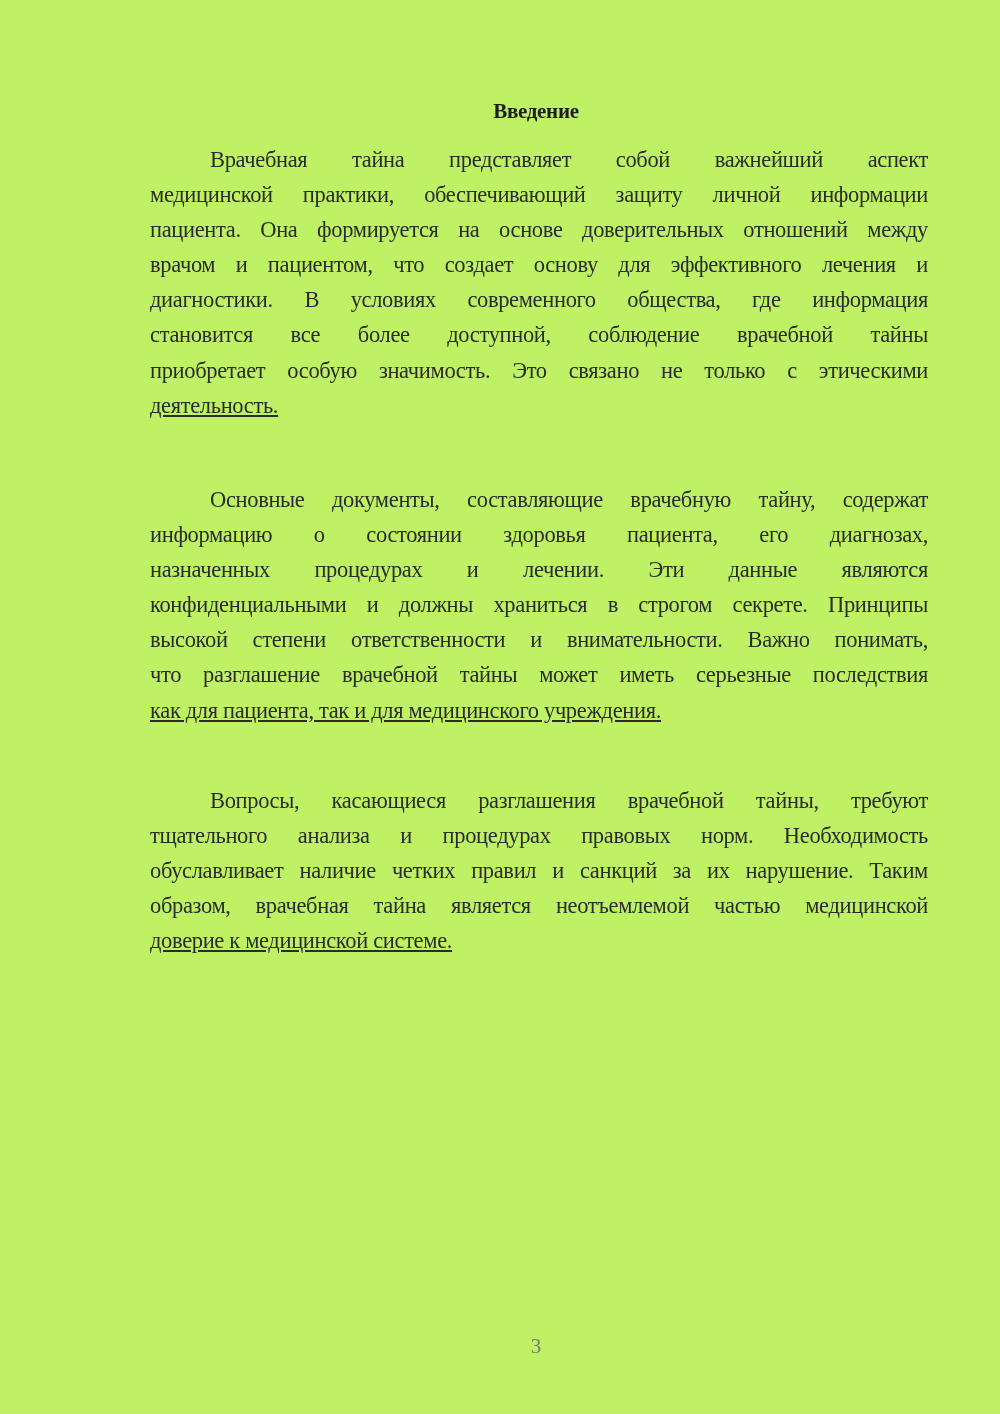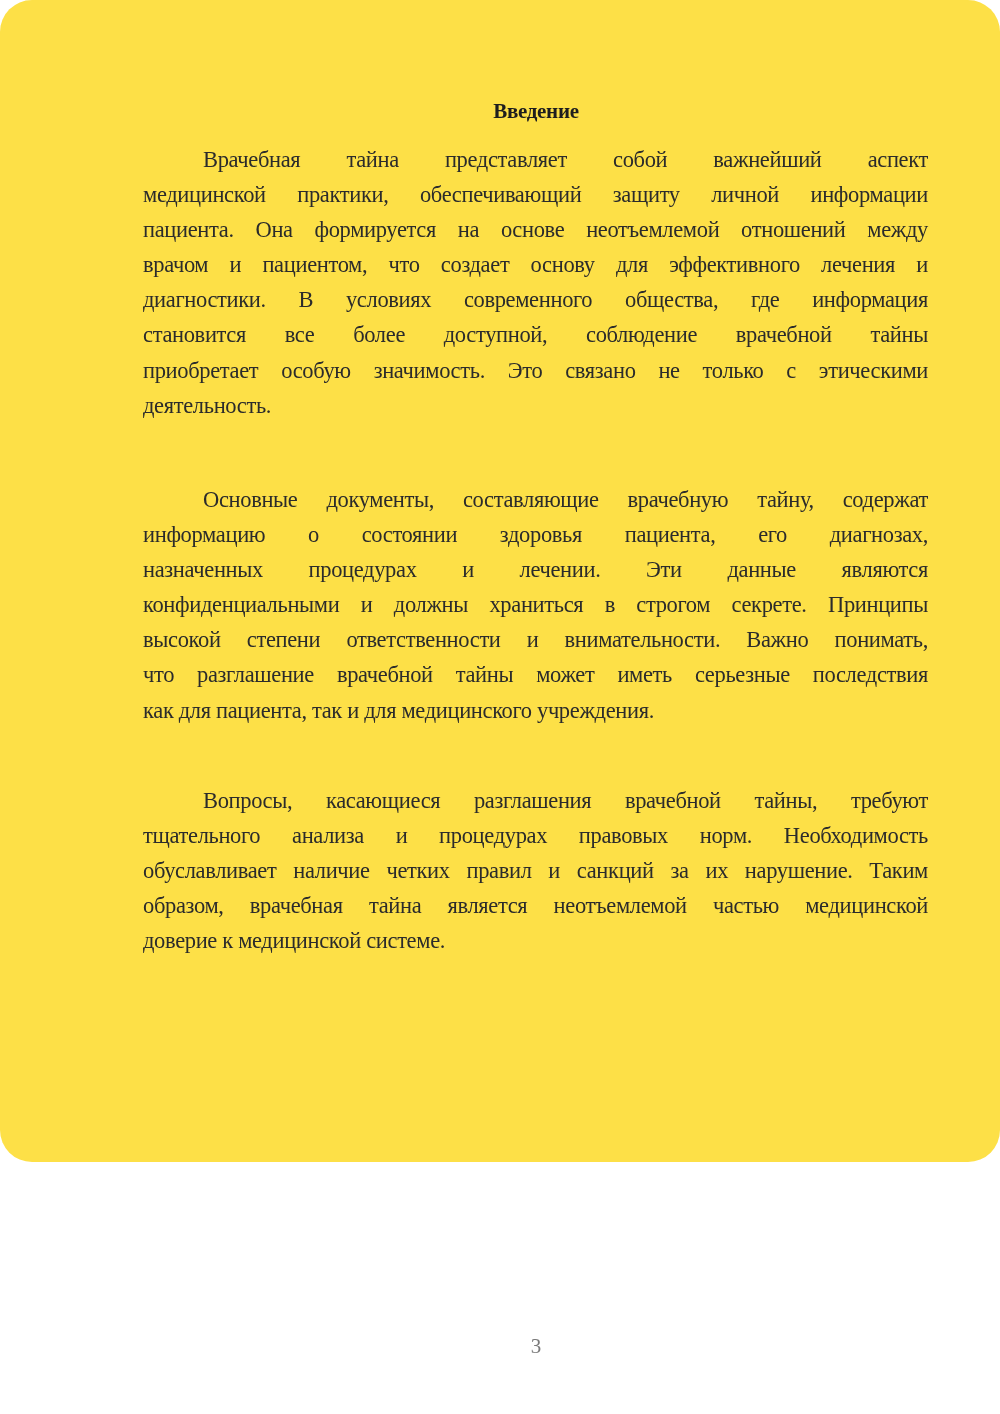--- a/index.html
+++ b/index.html
@@ -12,23 +12,22 @@
       height: 1414px;
       position: relative;
       overflow: hidden;
       font-family: "Liberation Serif", "DejaVu Serif", serif;
       color: #2a2a2a;
     }
     .page {
       position: absolute;
       left: 0; top: 0;
       width: 1000px;
-      height: 1162px;
-      background: #fde047;
-      border-radius: 32px;
+      height: 1414px;
+      background: #bef264;
     }
     .title {
       position: absolute;
       left: 0;
       width: 1000px;
       top: 98px;
       padding-left: 72px;
       box-sizing: border-box;
       text-align: center;
       font-weight: bold;
@@ -47,24 +46,26 @@
       color: #2b2b2b;
     }
     .line {
       display: block;
       height: 35.1px;
       line-height: 35.1px;
       text-align: justify;
       text-align-last: justify;
       white-space: nowrap;
       overflow: visible;
+      margin-left: 7px;
     }
     .line.last {
       text-align: left;
       text-align-last: left;
+      text-decoration: underline;
     }
     .line.indent {
       padding-left: 60px;
     }
     .line > span {
       display: block;
       white-space: normal;
       text-align: inherit;
       text-align-last: inherit;
     }
@@ -91,21 +92,21 @@
   <div class="title">Введение</div>
 
   <div class="paragraph" id="p1">
     <span class="line indent">
         <span>Врачебная тайна представляет собой важнейший аспект</span>
       </span>
     <span class="line">
         <span>медицинской практики, обеспечивающий защиту личной информации</span>
       </span>
     <span class="line">
-        <span>пациента. Она формируется на основе неотъемлемой отношений между</span>
+        <span>пациента. Она формируется на основе доверительных отношений между</span>
       </span>
     <span class="line">
         <span>врачом и пациентом, что создает основу для эффективного лечения и</span>
       </span>
     <span class="line">
         <span>диагностики. В условиях современного общества, где информация</span>
       </span>
     <span class="line">
         <span>становится все более доступной, соблюдение врачебной тайны</span>
       </span>

